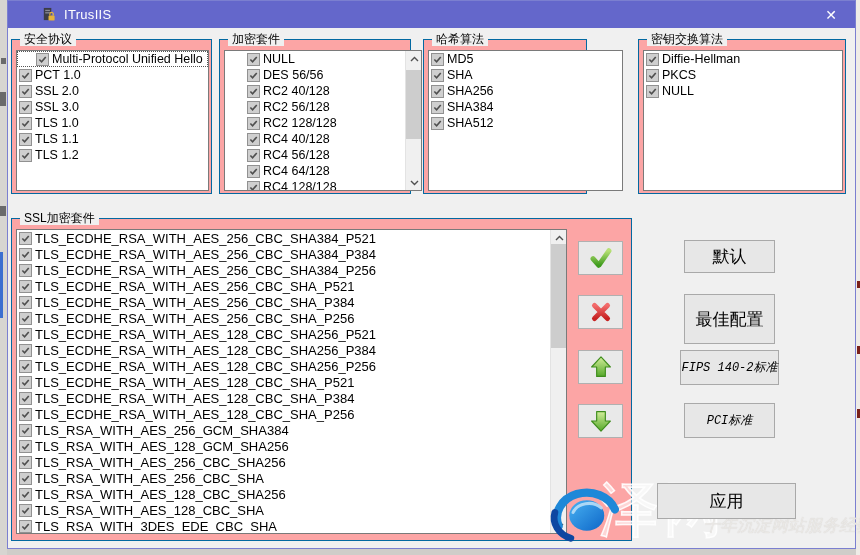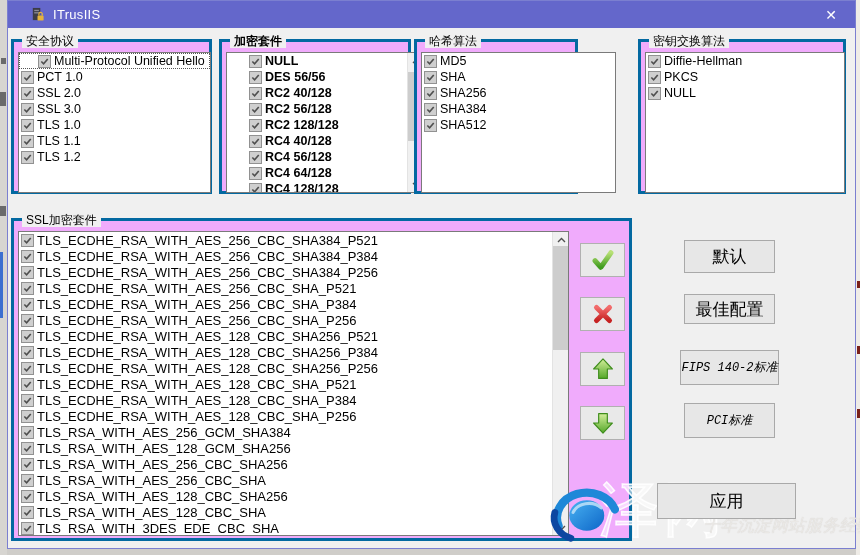--- a/index.html
+++ b/index.html
@@ -16,31 +16,31 @@
   .left-strip .blue { position:absolute; background:#3c6fd0; }
   .right-strip { position:absolute; left:856px; top:0; width:4px; height:555px; background:#efece7; }
   .right-strip .speck { position:absolute; background:#7a2019; }
   
   .window {
     position:absolute; left:7px; top:0; width:849px; height:549px;
     background:#f0f0f0; border:1px solid #7b7fd0;
   }
   .titlebar {
     position:absolute; left:0; top:0; right:0; height:27px;
-    background:#6467cb; display:flex; align-items:center;
+    background:#6467cb; display:flex; align-items:center;padding-left:11px;
   }
   .titlebar .app-icon { margin-left:22px; width:15px; height:15px; }
   .titlebar .title { color:#fff; font-size:13px; margin-left:8px; letter-spacing:0.3px; }
   .close-btn {
     position:absolute; right:8px; top:2px; width:32px; height:23px;
     display:flex; align-items:center; justify-content:center;
     color:#fff; font-size:14px; cursor:pointer;
   }
   
-  .group { position:absolute; border:3px solid #0369a1; background:#f0abfc; }
+  .group { position:absolute; border:1px solid #0369a1; background:#fca5a5; }
   .group > .glabel {
     position:absolute; top:-8px; left:8px; background:#f0f0f0;
     padding:0 4px; font-size:12px; line-height:14px; color:#000;
   }
   .listbox {
     position:absolute; background:#fff; border:1px solid #7a7a7a;
     overflow:hidden;
   }
   .cl-row { display:flex; align-items:center; height:16px; padding-left:2px; }
   .cl-row.focused { outline:1px dotted #555; outline-offset:-1px;padding-left:19px; }
@@ -175,21 +175,21 @@
           <span class="cb">
             <svg viewBox="0 0 10 10">
               <path d="M1.5 5 L4 7.6 L8.6 2.2" fill="none" stroke="#4f4f4f" stroke-width="1.8"></path>
             </svg>
           </span>
           <span class="cl-text">TLS 1.2</span>
         </div>
       </div>
   </div>
 
-  <div class="group" style="left:211px; top:38px; width:192px; height:155px;font-weight:bold;">
+  <div class="group" style="left:211px; top:38px; width:192px; height:155px;">
     <span class="glabel">加密套件</span>
     <div class="listbox" style="left:4px; top:10px; width:198px; height:141px;padding-left:20px;">
       <div class="vscroll">
         <div class="scroll-arrow up">
           <svg viewBox="0 0 9 6">
               <polyline points="1,5 4.5,1.5 8,5" fill="none" stroke="#505050" stroke-width="1.4"></polyline>
             </svg>
         </div>
         <div class="vthumb" style="top:19px; height:69px;"></div>
         <div class="scroll-arrow down">
@@ -266,21 +266,21 @@
           <span class="cb">
             <svg viewBox="0 0 10 10">
               <path d="M1.5 5 L4 7.6 L8.6 2.2" fill="none" stroke="#4f4f4f" stroke-width="1.8"></path>
             </svg>
           </span>
           <span class="cl-text">RC4 128/128</span>
         </div>
       </div>
   </div>
 
-  <div class="group" style="left:406px; top:38px; width:164px; height:155px;">
+  <div class="group" style="left:415px; top:38px; width:164px; height:155px;">
     <span class="glabel">哈希算法</span>
     <div class="listbox" style="left:4px; top:10px; width:195px; height:141px;">
         <div class="cl-row">
           <span class="cb">
             <svg viewBox="0 0 10 10">
               <path d="M1.5 5 L4 7.6 L8.6 2.2" fill="none" stroke="#4f4f4f" stroke-width="1.8"></path>
             </svg>
           </span>
           <span class="cl-text">MD5</span>
         </div>
@@ -559,21 +559,21 @@
           <stop offset="0" stop-color="#d3ee9a"></stop>
               <stop offset="1" stop-color="#55a82a"></stop>
             </linearGradient>
           </defs>
         <path d="M18 32 L5 18 H12 V5 H24 V18 H31 Z" fill="url(#gDown)" stroke="#3f8d1d" stroke-width="1.6" stroke-linejoin="round"></path>
       </svg>
     </div>
   </div>
 
   <div class="btn" style="left:676px; top:239px; width:91px; height:33px;">默认</div>
-  <div class="btn" style="left:676px; top:293px; width:91px; height:30px;">最佳配置</div>
+  <div class="btn" style="left:676px; top:293px; width:91px; height:50px;">最佳配置</div>
   <div class="btn mono" style="left:672px; top:349px; width:99px; height:35px;">FIPS 140-2标准</div>
   <div class="btn mono" style="left:676px; top:402px; width:91px; height:35px;">PCI标准</div>
   <div class="btn" style="left:649px; top:482px; width:139px; height:36px;">应用</div>
 
   <span class="wm-brand" style="left:591px; top:476px;">泽网</span>
   <svg class="wm-logo" style="left:540px; top:478px; width:76px; height:70px;" viewBox="0 0 100 92">
     <defs>
       <linearGradient id="gLogo" x1="0" y1="0" x2="1" y2="1">
         <stop offset="0" stop-color="#49b2f2"></stop>
           <stop offset="1" stop-color="#0d66c8"></stop>

